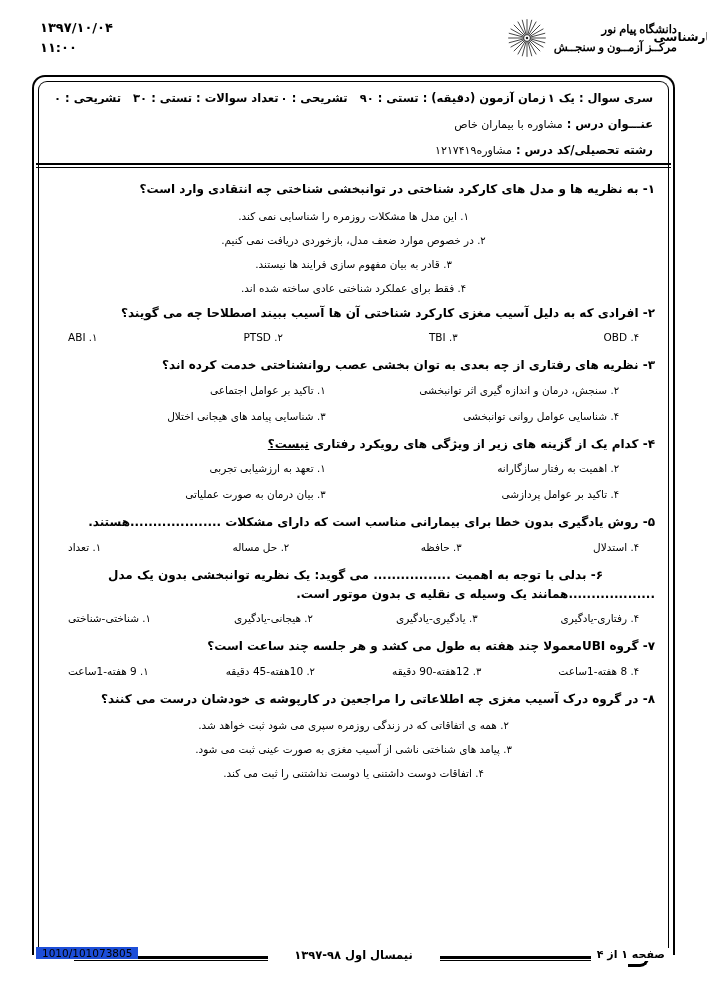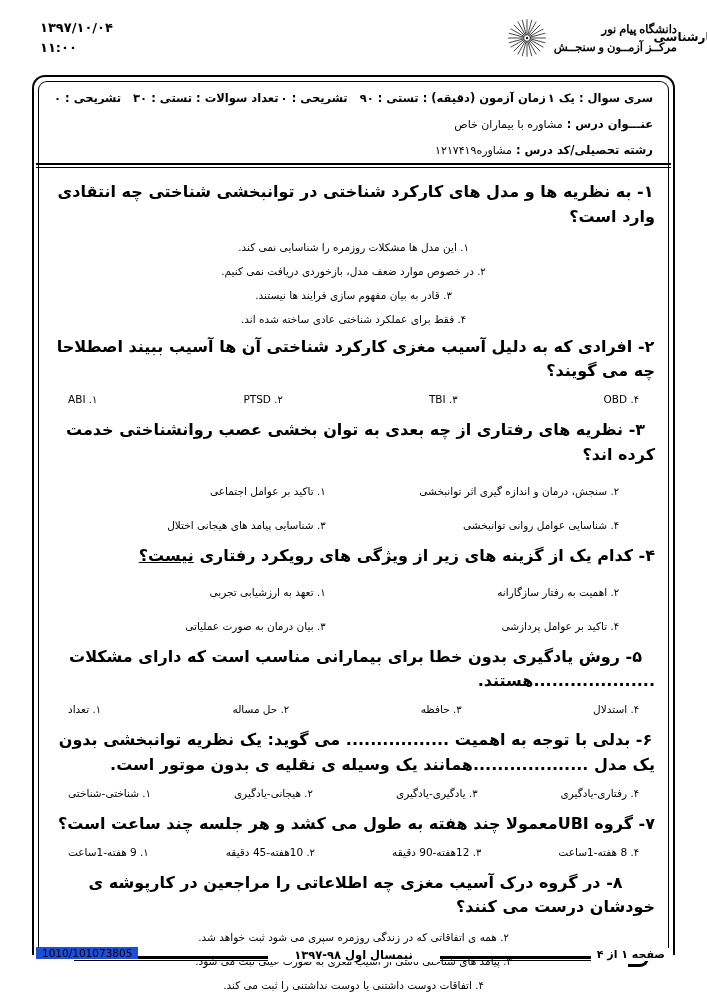--- a/index.html
+++ b/index.html
@@ -78,37 +78,37 @@
     border-top:1.2px solid #000;
   }
 
   
   .qwrap{
     position:absolute;left:40px;top:176px;width:627px;height:770px;
     box-sizing:border-box;padding:0 10px;
   }
   .q{margin-bottom:3px;}
   .q-stem{
-    font-size:16px;font-weight:bold;text-align:justify;
+    font-size:12px;font-weight:bold;text-align:justify;
     line-height:1.55;padding:4px 2px 2px 6px;
     text-align-last:right;
   }
   .q-stem.center{text-align:center;}
   .q-stem .uline{text-decoration:underline;margin-left:7px;}
   .opts-4col{
     display:flex;flex-direction:row;justify-content:space-between;
     font-size:10.5px;line-height:1.6;padding:5px 18px 3px 18px;
   }
   .opts-4col .opt{white-space:nowrap;}
   .opts-grid{
     display:grid;grid-template-columns:1fr 1fr;
     font-size:10.5px;line-height:1.6;
     padding:5px 10px 3px 10px;row-gap:9px;
   }
-  .opts-grid .opt{padding-right:28px;margin-top:8px;}
+  .opts-grid .opt{padding-right:28px;}
   .opts-list .opt{
     font-size:10.5px;line-height:1.6;padding:7px 0 0 0;
     text-align:center;
   }
   .opt .num{font-size:10px;}
 
   
   .footer{
     position:absolute;left:0;bottom:32px;width:707px;height:22px;
   }

